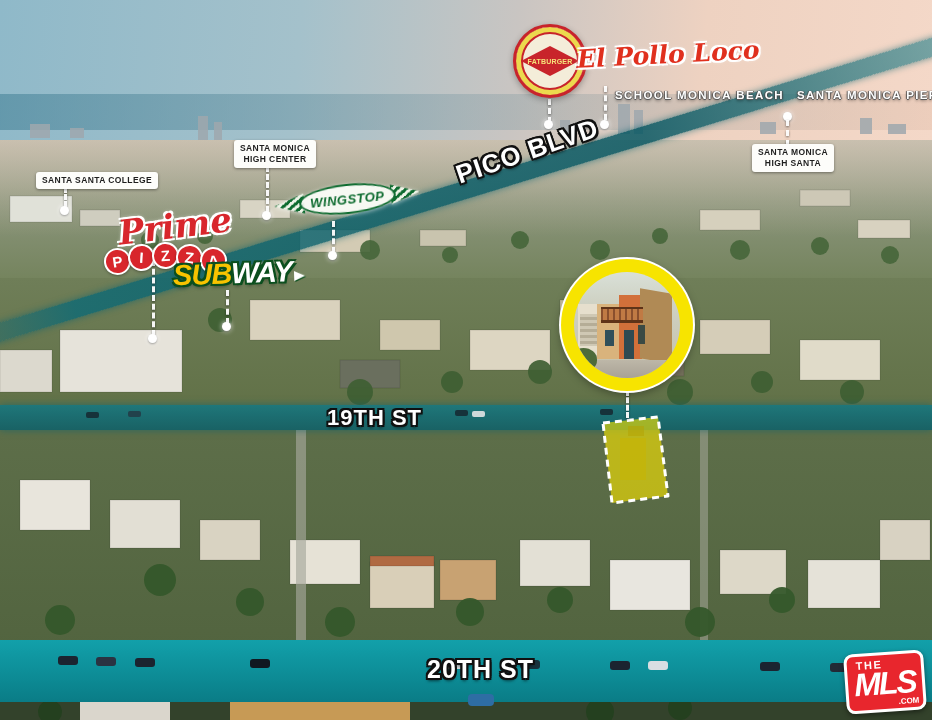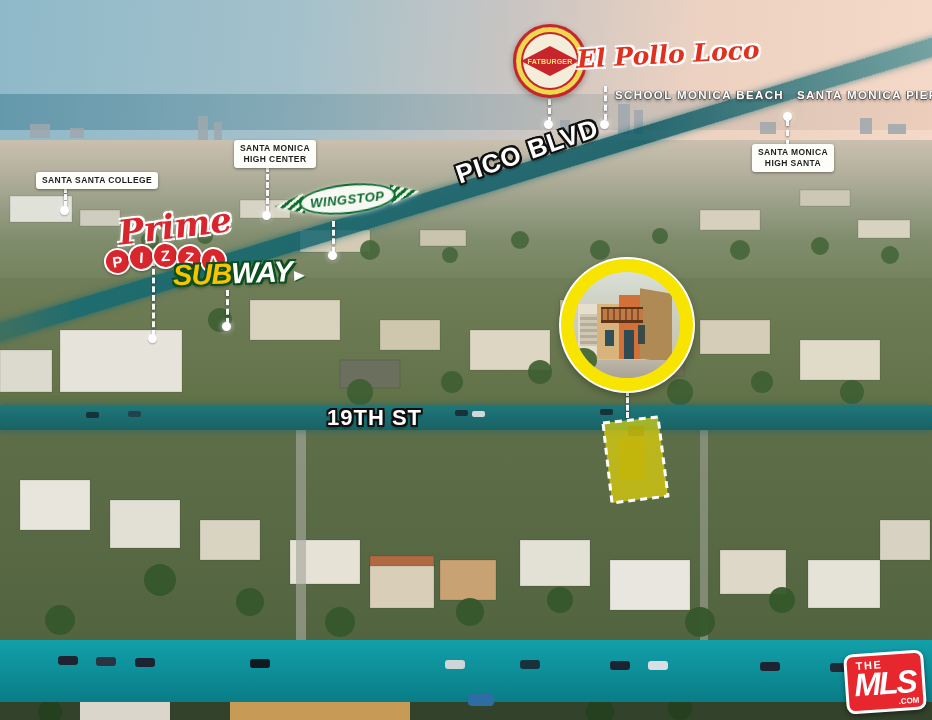--- a/index.html
+++ b/index.html
@@ -300,20 +300,21 @@
   <div class="abs tag" style="left:752px;top:144px">
     <div>SANTA MONICA</div>
     <div>HIGH SANTA</div>
   </div>
 
   <div class="abs ghost-label" style="left:615px;top:89px">SCHOOL MONICA BEACH</div>
   <div class="abs ghost-label" style="left:797px;top:89px">SANTA MONICA PIER</div>
 
   <div class="abs street-label street-pico">PICO BLVD</div>
   <div class="abs street-label street-19">19TH ST</div>
+  <div class="abs street-label street-20">20TH ST</div>
 
   <div class="abs fatburger">
     <div class="fb-diamond">
       <span class="fb-text">FATBURGER</span>
     </div>
   </div>
 
   <div class="abs pollo">El Pollo Loco</div>
 
   <div class="abs wingstop">

